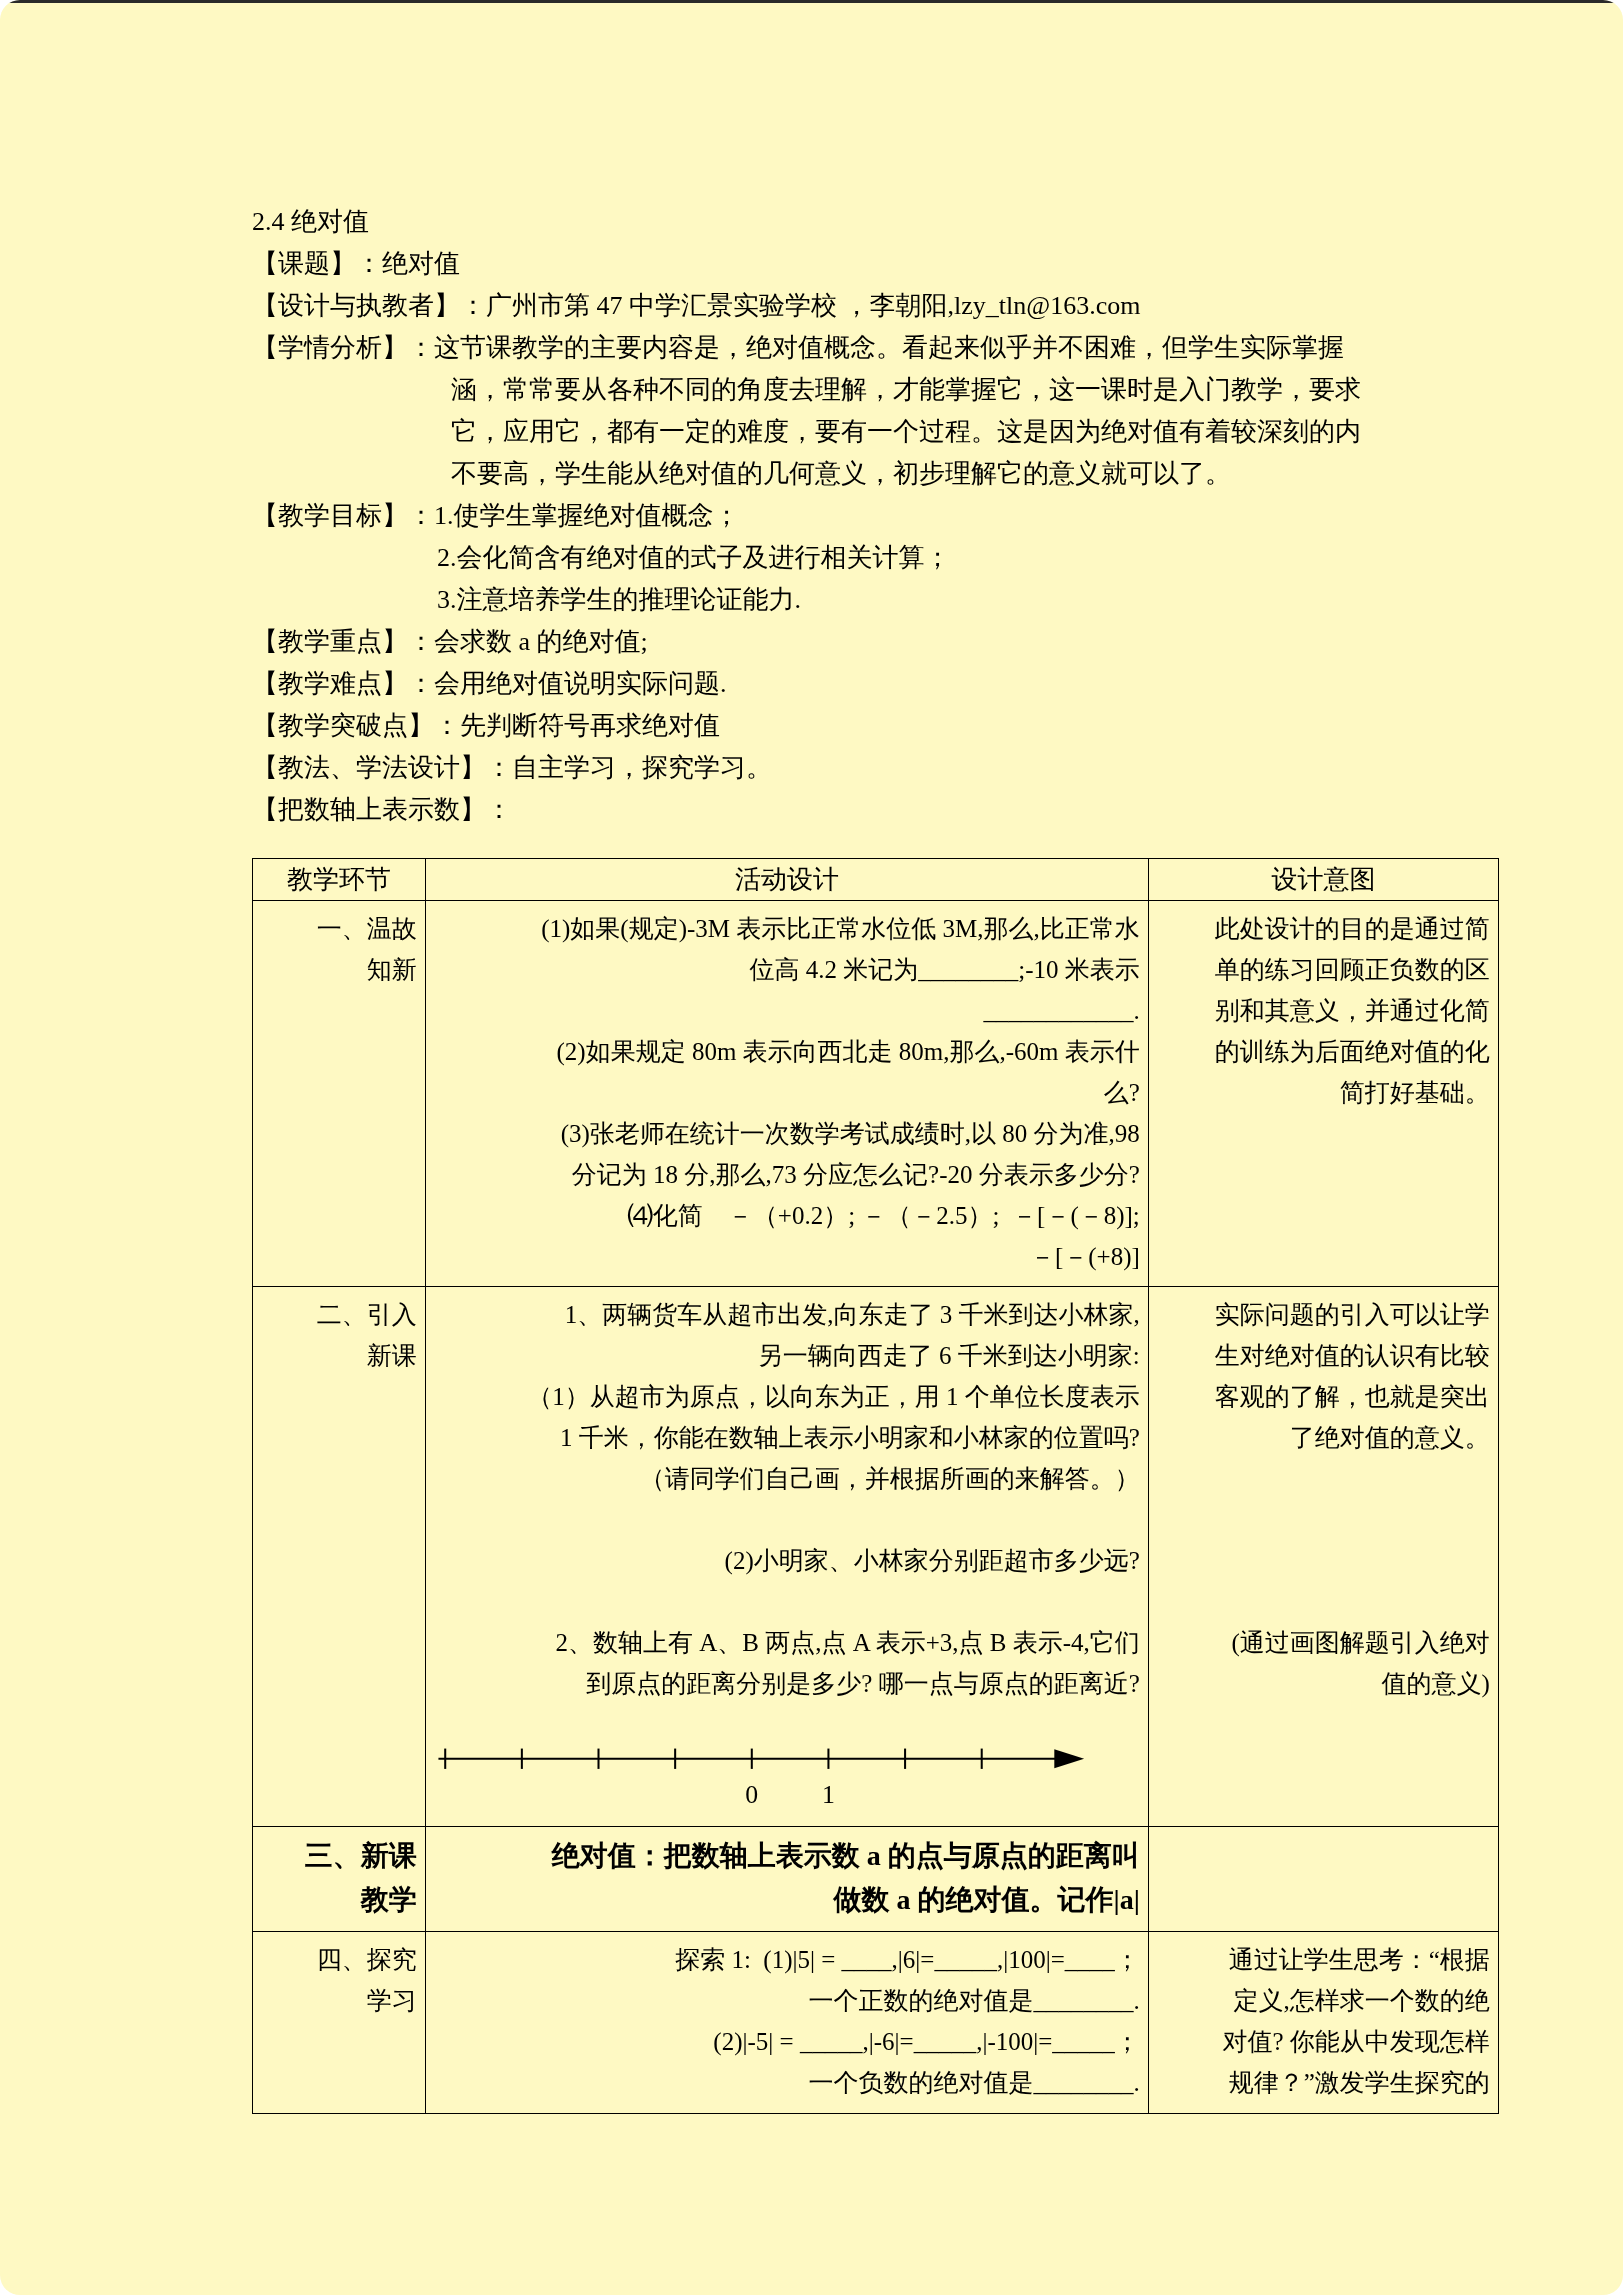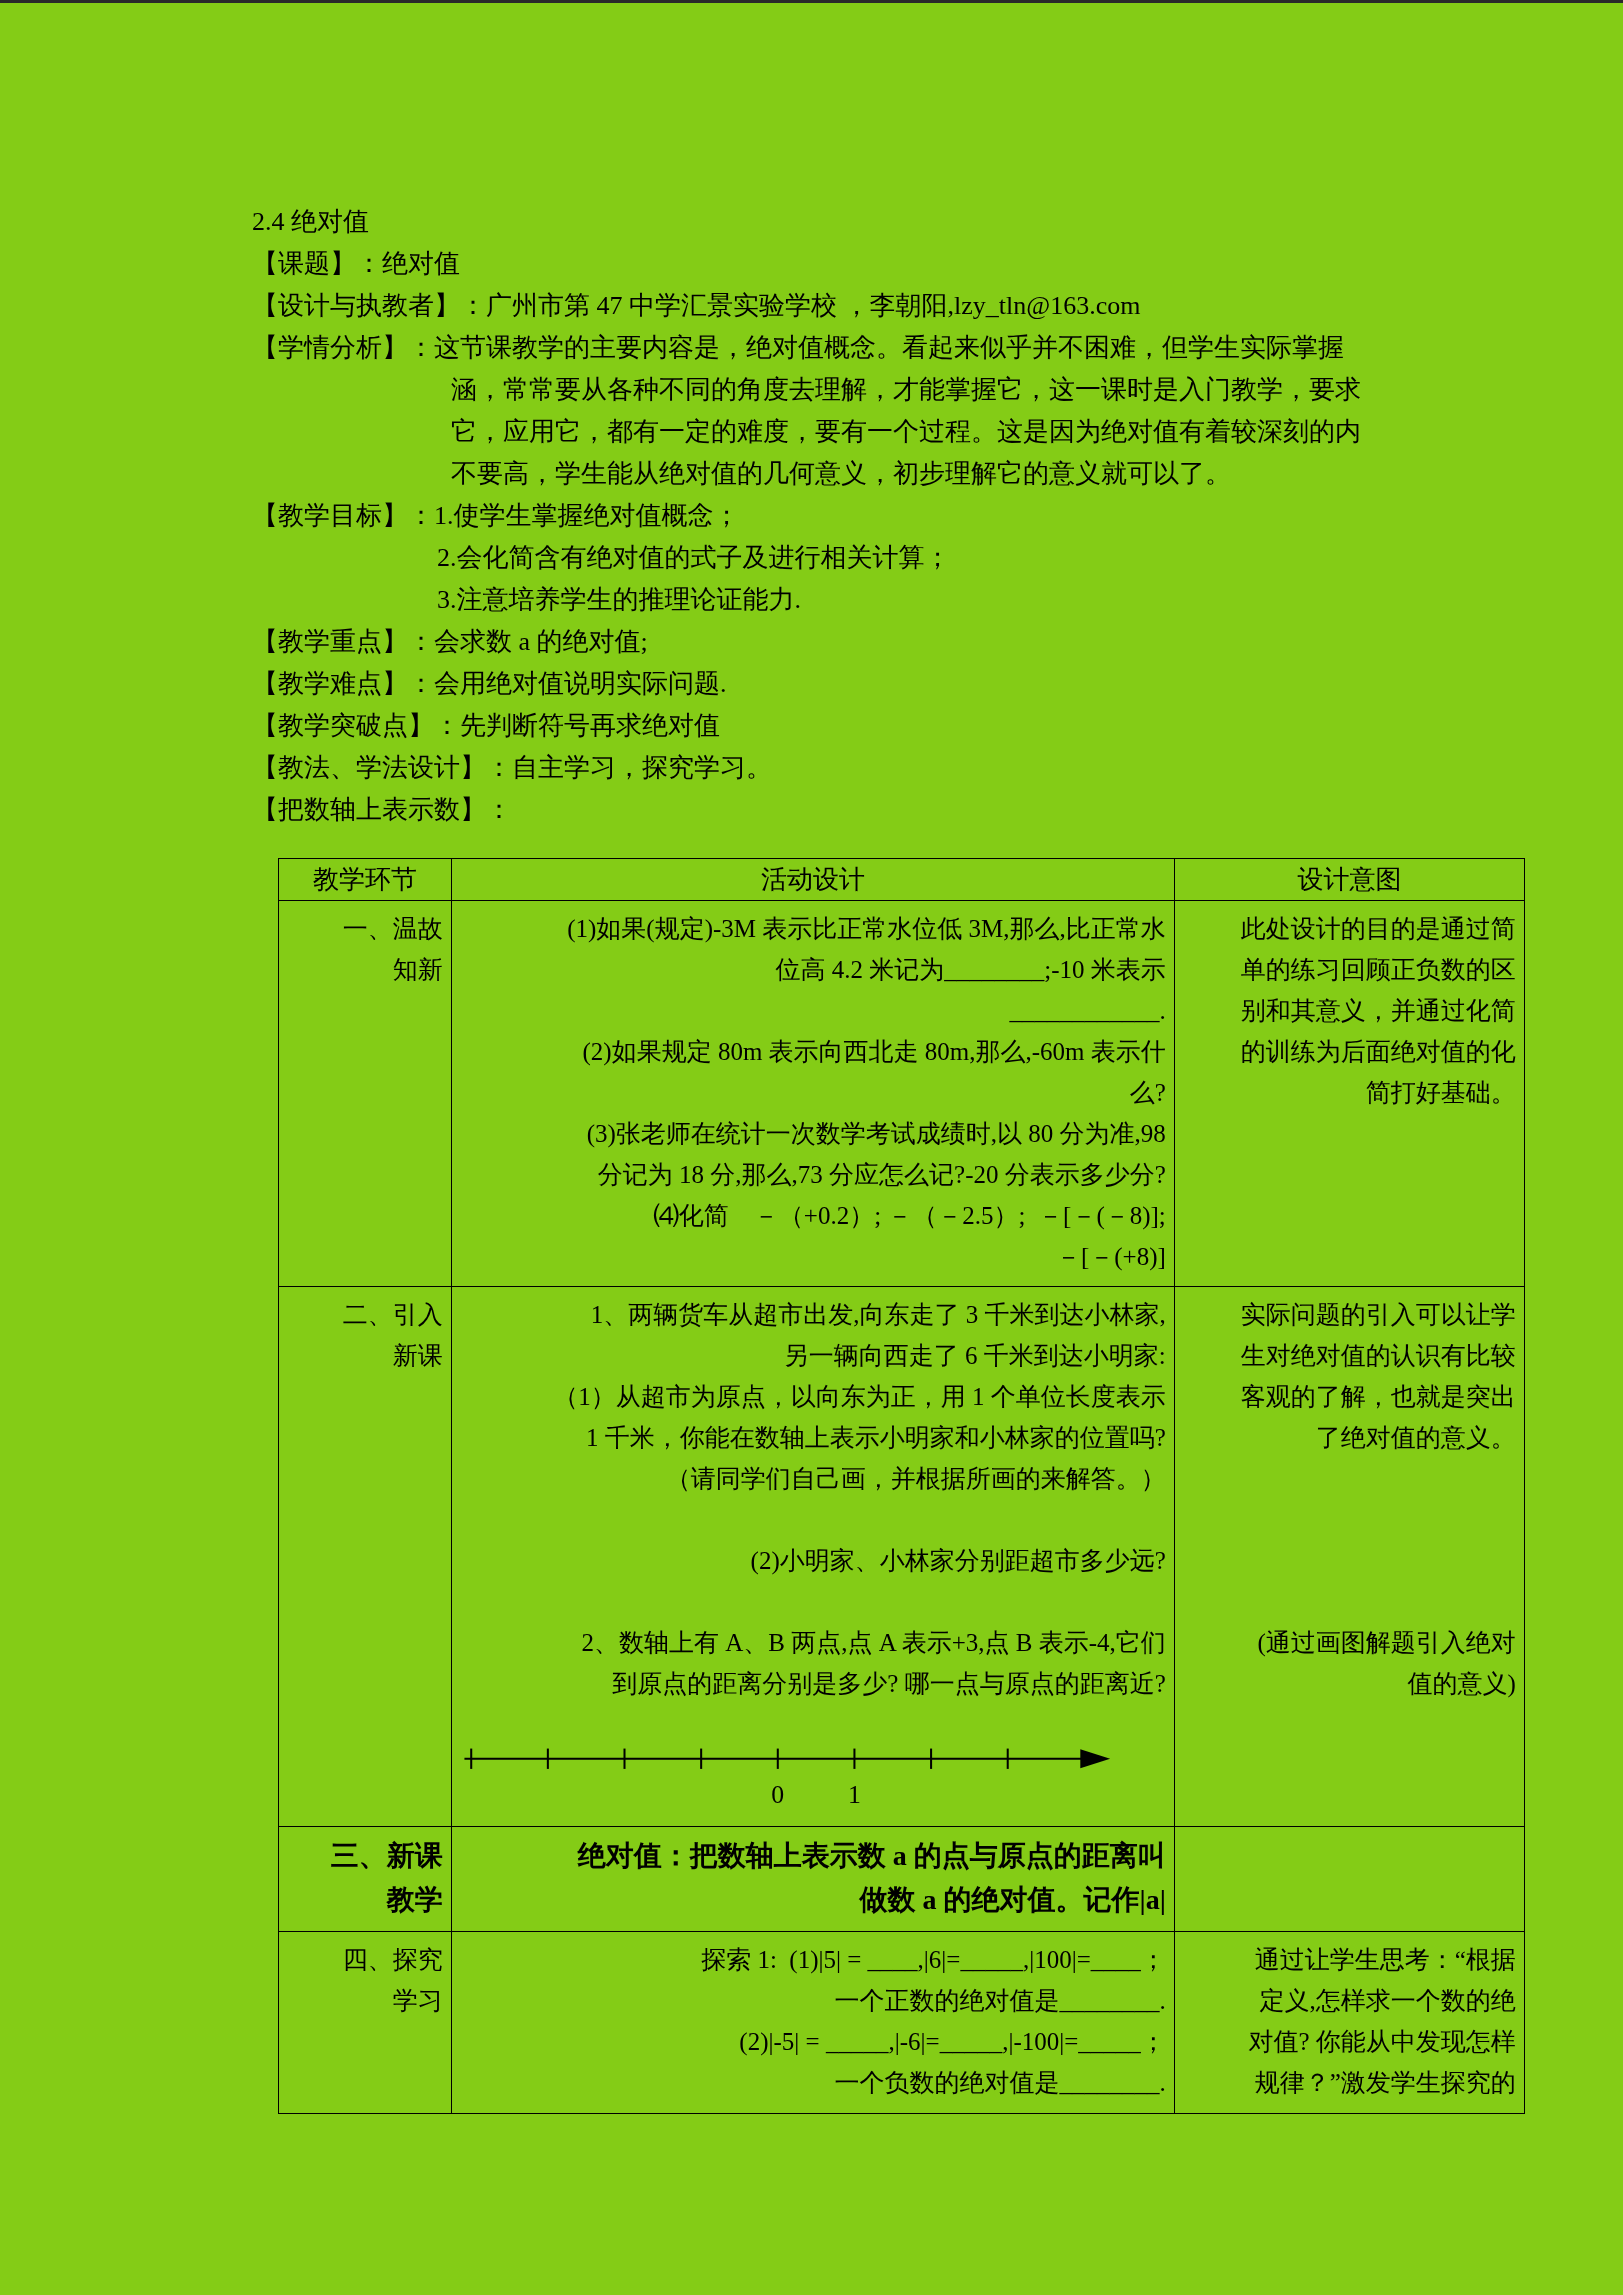--- a/index.html
+++ b/index.html
@@ -1,23 +1,24 @@
 <!DOCTYPE html>
 <html style="font-size:11px"><head>
 <meta charset="utf-8">
 <style>
   html,body { margin:0; padding:0; background:#ffffff; }
   .viewport {
     position: relative;
     width: 1623px;
     height: 2295px;
-    background: #84cc16;
+    background: #fef9c3;
     font-family: "Liberation Serif", serif;
     color: #000000;
     overflow: hidden;
+    border-radius: 20px;
   }
   .topbar {
     position: absolute; top: 0; left: 0;
     width: 100%; height: 3.4px;
     background: #2a2a2a;
   }
   .content {
     position: absolute;
     left: 252px;
     top: 201px;
@@ -30,21 +31,20 @@
     white-space: pre;
   }
   .ind1 { padding-left: 199px; }
   .ind2 { padding-left: 185px; }
 
   table.lesson {
     border-collapse: collapse;
     table-layout: fixed;
     width: 1246px;
     margin-top: 27px;
-    margin-left: 26px;
   }
   .c1 { width: 173px; }
   .c2 { width: 723px; }
   .c3 { width: 350px; }
   table.lesson th {
     border: 1.4px solid #000;
     font-weight: normal;
     font-size: 26px;
     text-align: center;
     padding: 5.5px 0;

